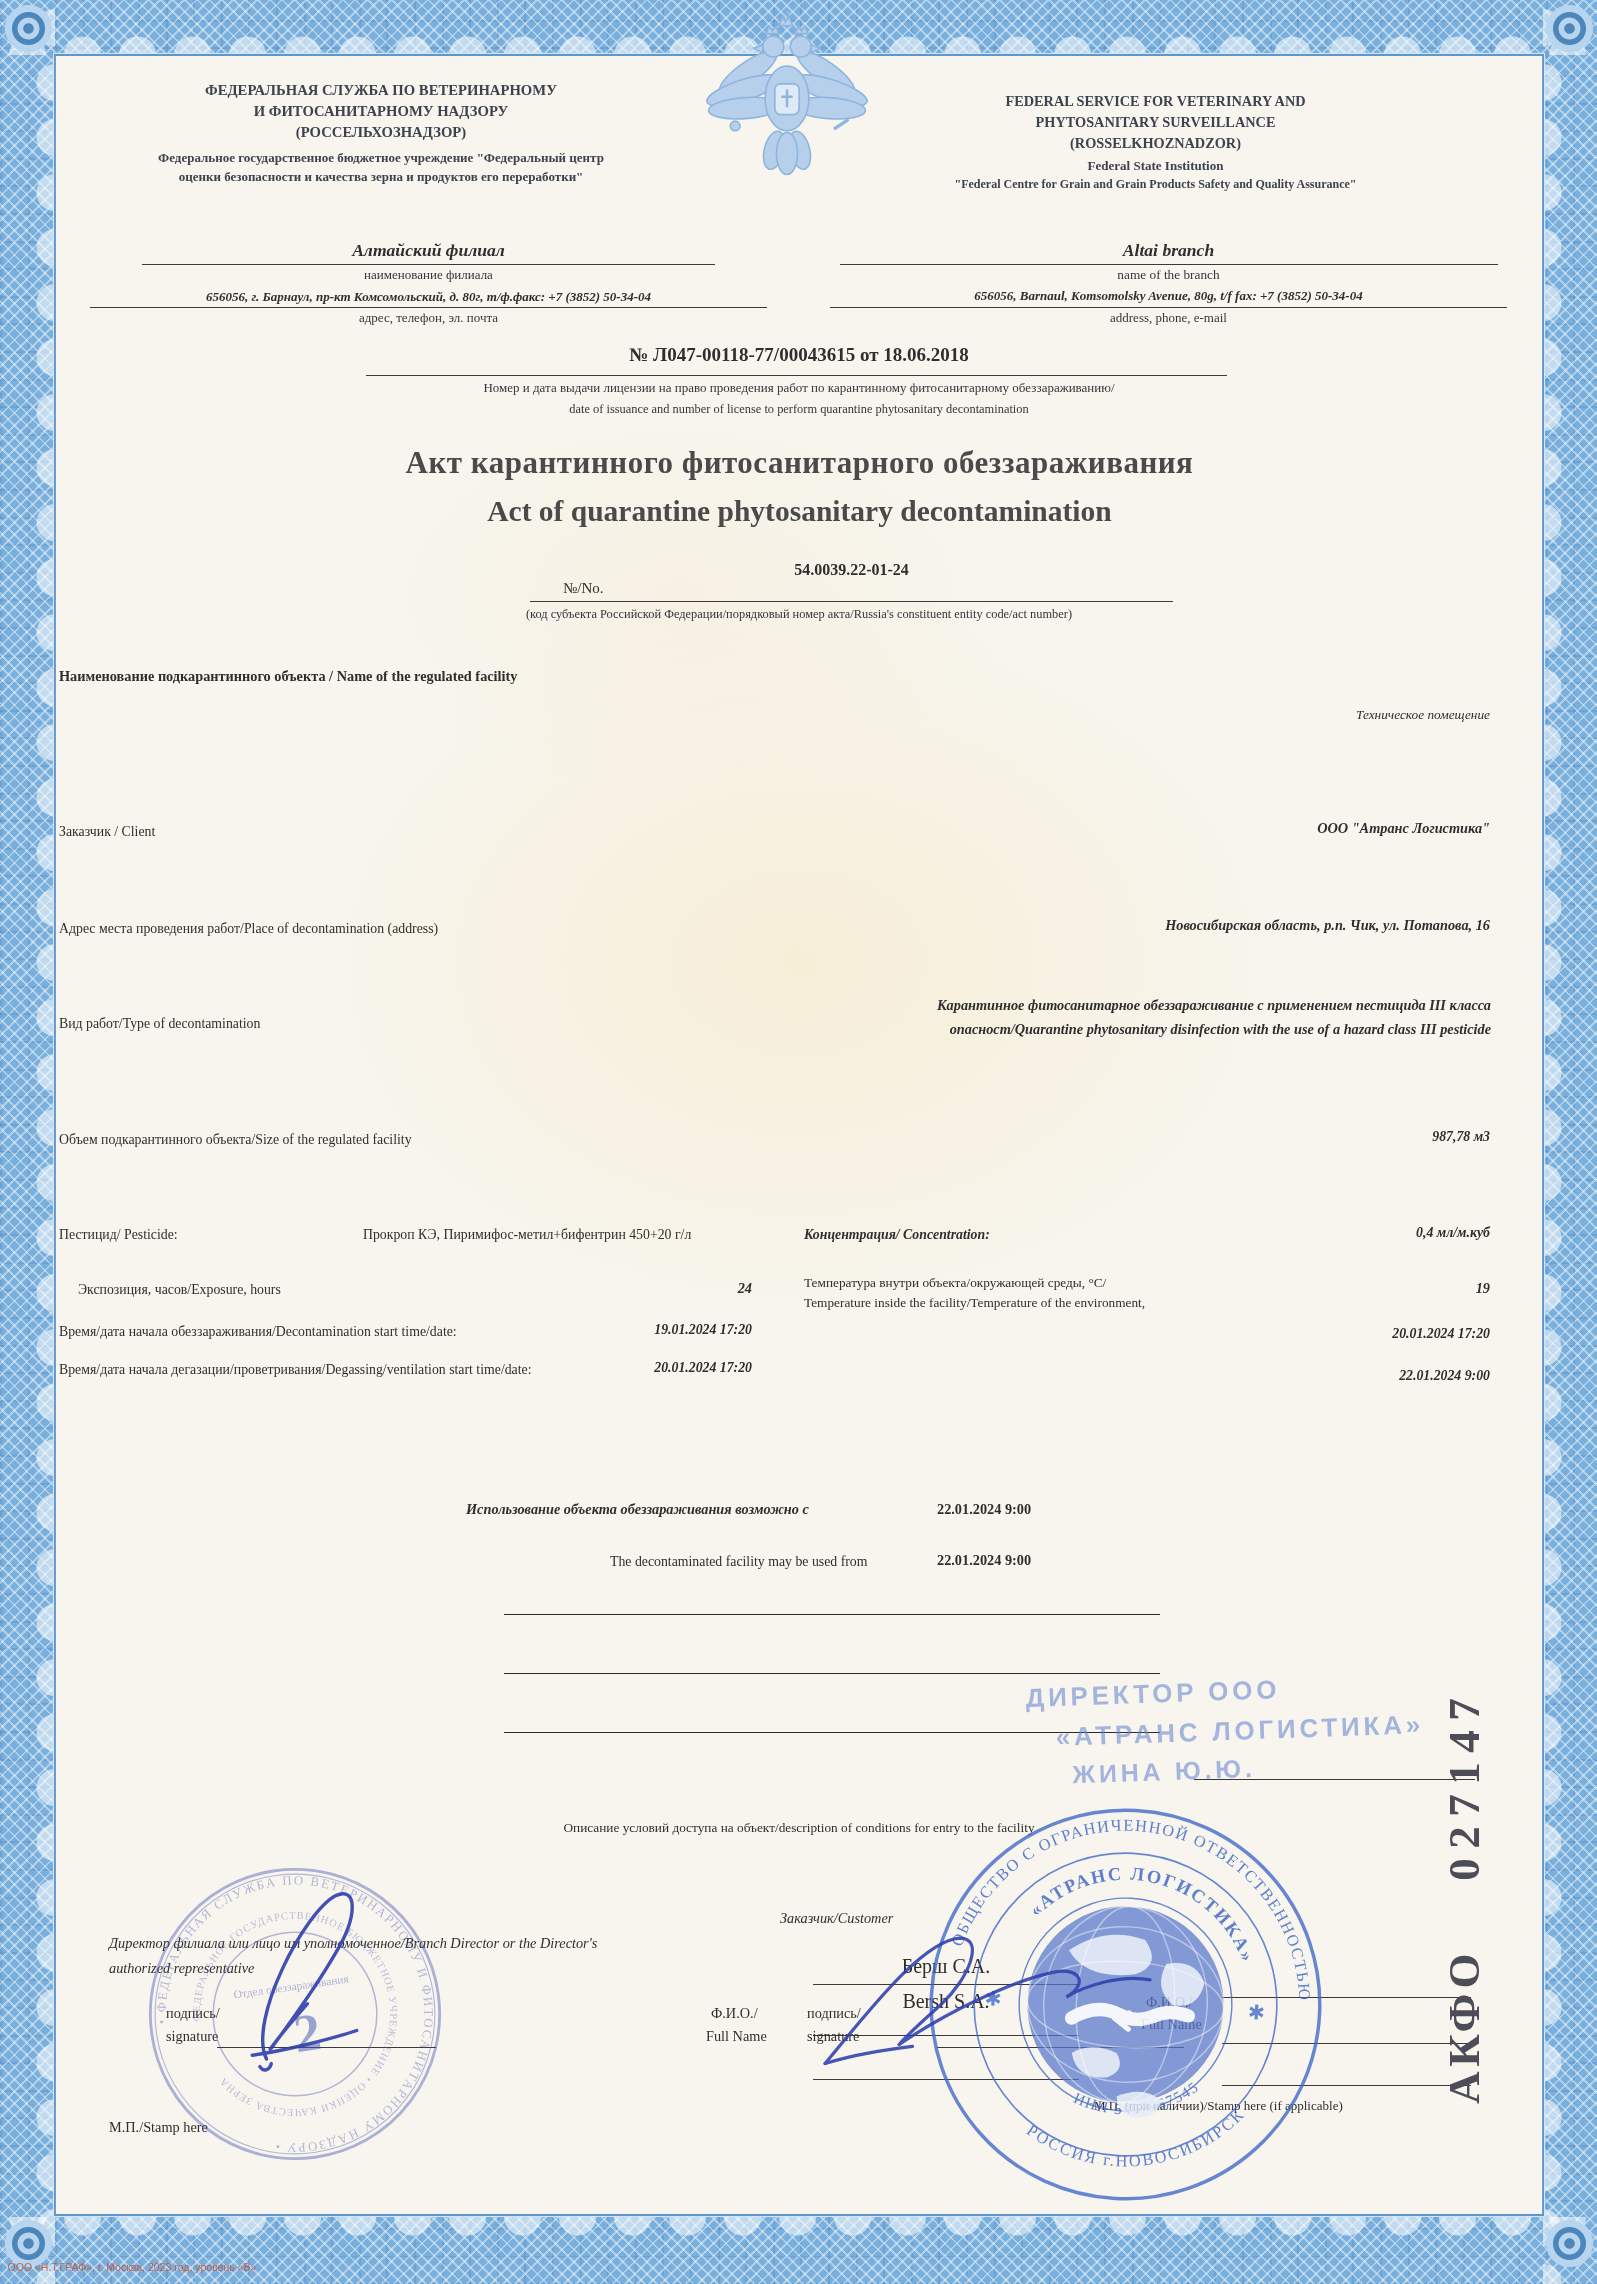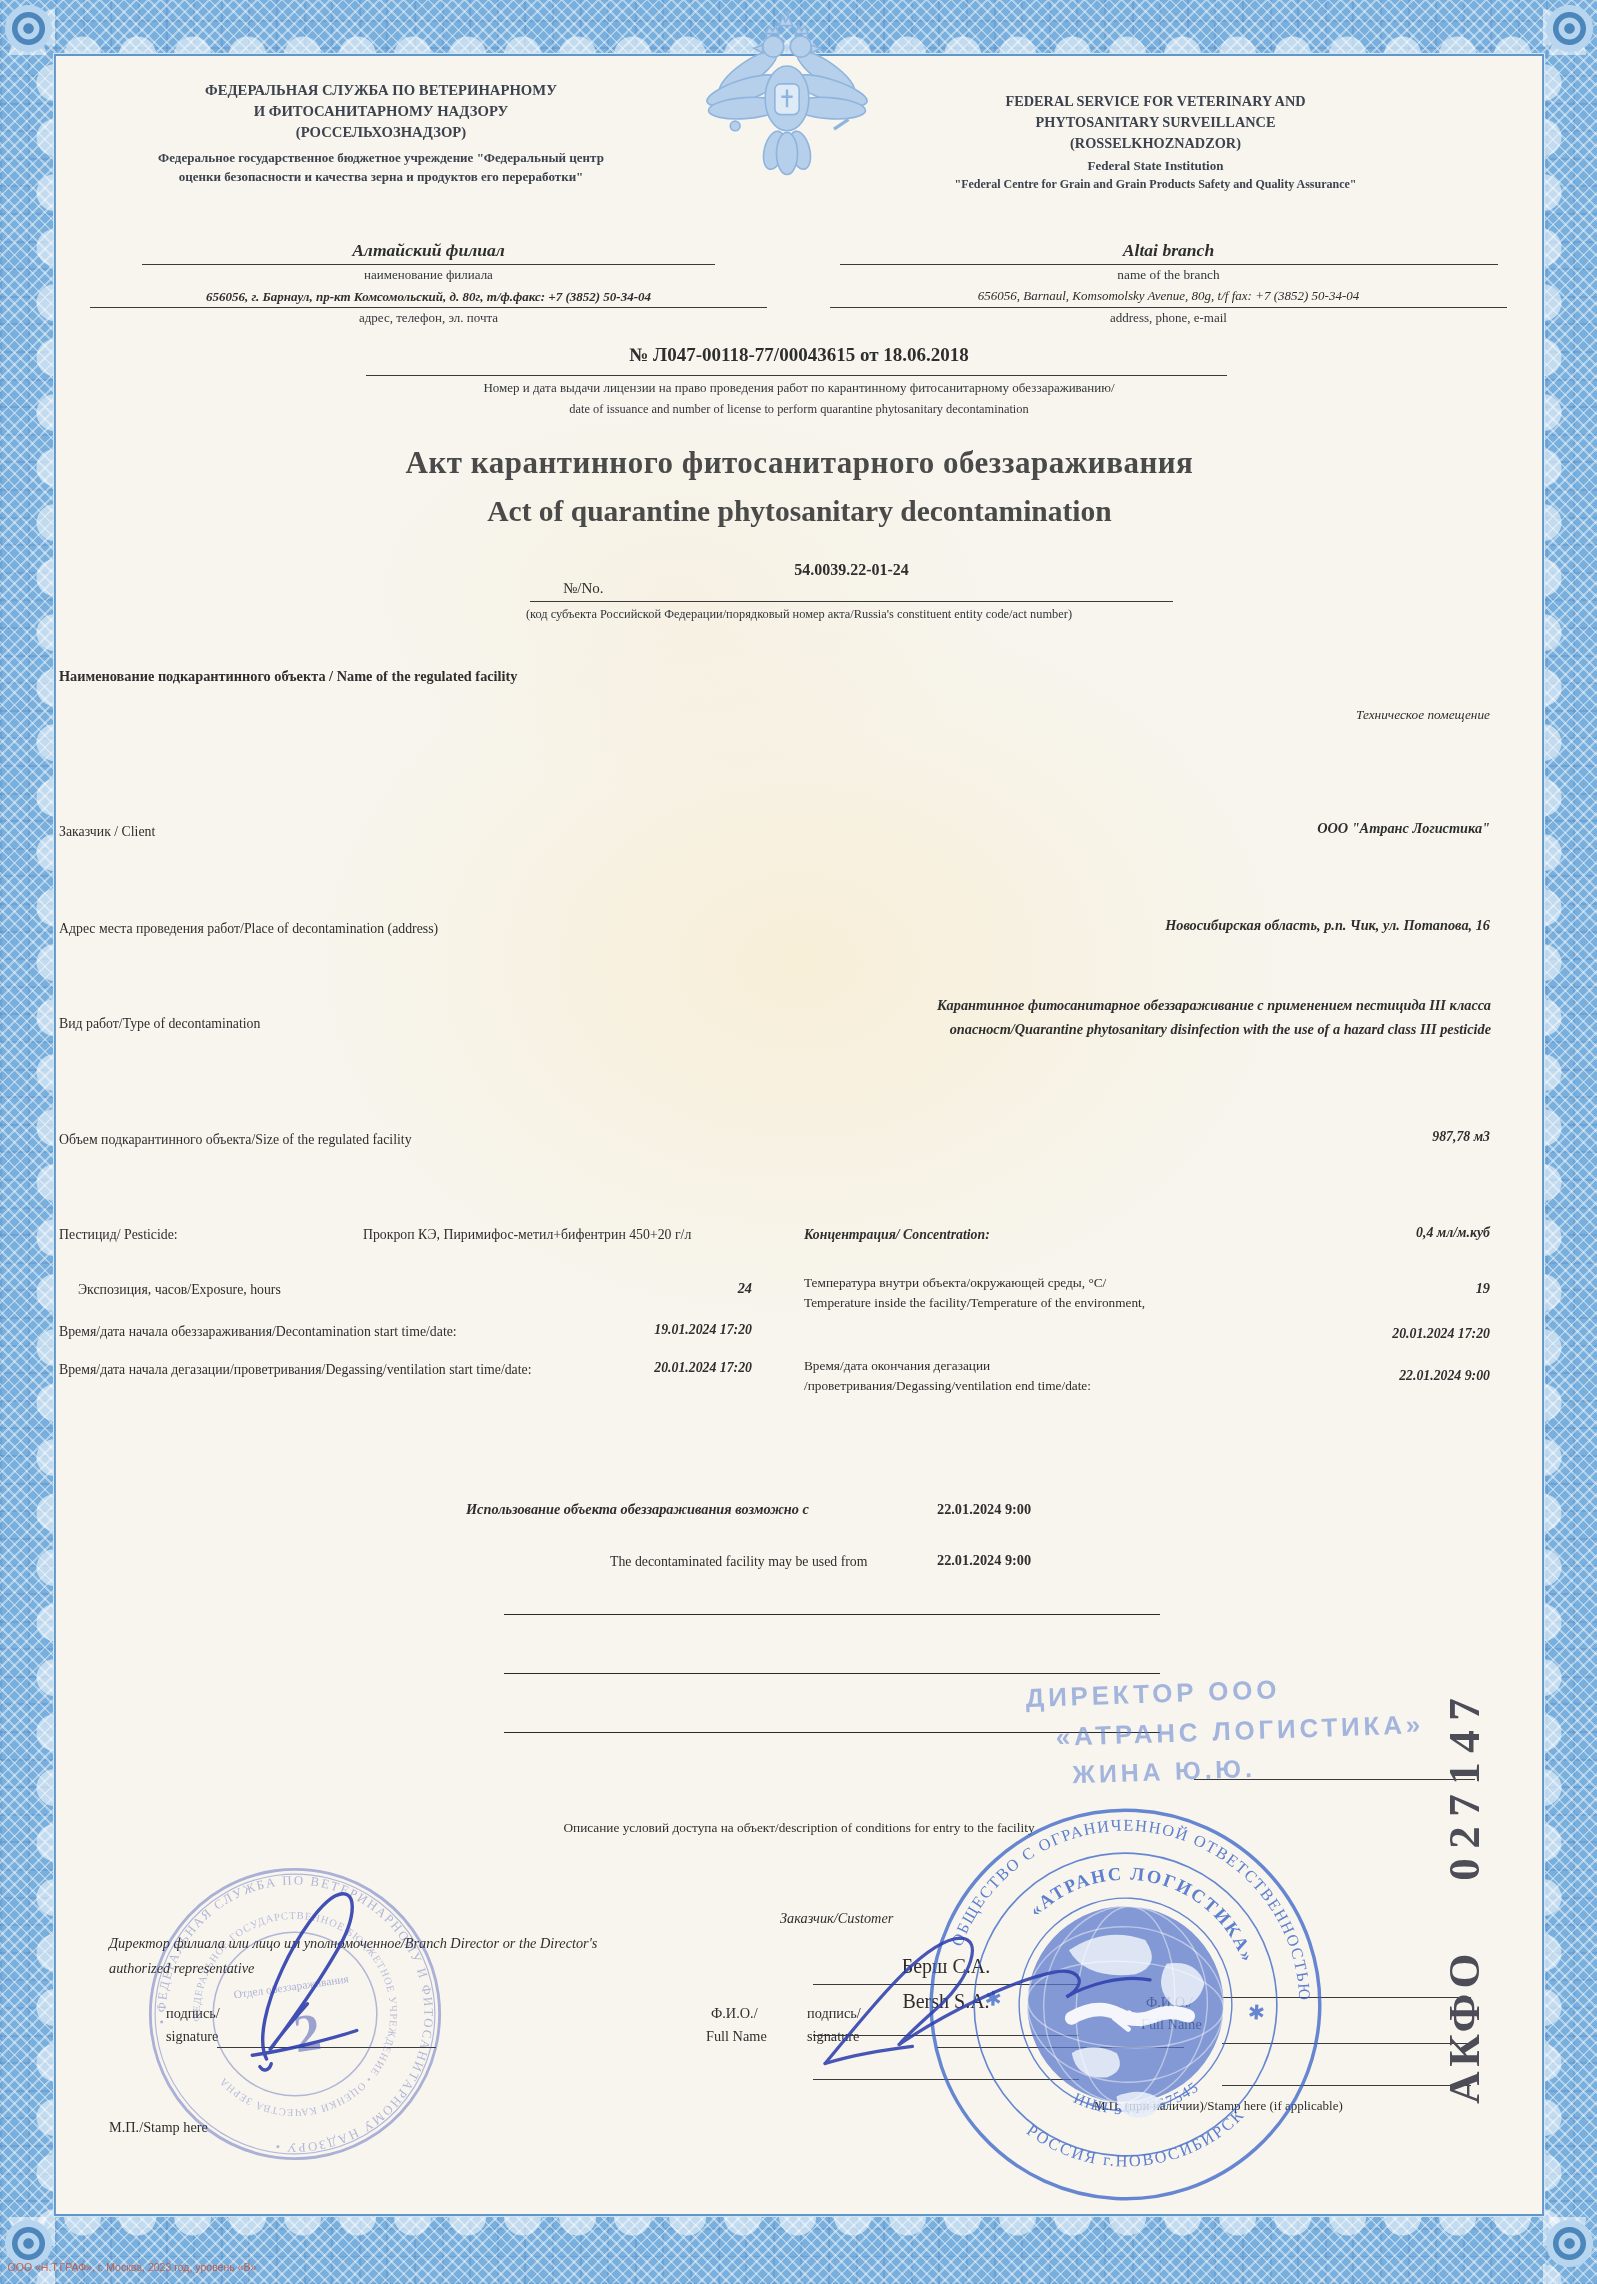--- a/index.html
+++ b/index.html
@@ -113,21 +113,21 @@
     <div class="cap" style="font-size:13px; margin-top:2px;">наименование филиала</div>
     <div class="bi ink" style="font-size:13px; margin-top:5.7px;">656056, г. Барнаул, пр-кт Комсомольский, д. 80г, т/ф.факс: +7 (3852) 50-34-04</div>
     <div class="rule-thin" style="margin:2.9px 0 0 0;"></div>
     <div class="cap" style="font-size:13px; margin-top:1.9px;">адрес, телефон, эл. почта</div>
   </div>
 
   <div class="abs c" style="left:830px; top:240px; width:677px;">
     <div class="bi ink" style="font-size:17.6px;">Altai branch</div>
     <div class="rule-thin" style="margin:2.9px 9.5px 0 9.5px;"></div>
     <div class="cap" style="font-size:13.3px; margin-top:1.9px;">name of the branch</div>
-    <div class="it ink" style="font-size:13px; margin-top:5.7px; font-weight:normal;">656056, Barnaul, Komsomolsky Avenue, 80g, t/f fax: +7 (3852) 50-34-04</div>
+    <div class="it ink" style="font-size:13px; margin-top:5.7px; font-weight:bold;">656056, Barnaul, Komsomolsky Avenue, 80g, t/f fax: +7 (3852) 50-34-04</div>
     <div class="rule-thin" style="margin:2.9px 0 0 0;"></div>
     <div class="cap" style="font-size:13px; margin-top:1.9px;">address, phone, e-mail</div>
   </div>
 
   <div class="abs c b ink" style="left:371px; top:344px; width:856px; font-size:19px;">№ Л047-00118-77/00043615 от 18.06.2018</div>
   <div class="abs rule-thin" style="left:366px; top:375px; width:861px;"></div>
   <div class="abs c cap" style="left:133px; top:380px; width:1332px; font-size:13px;">Номер и дата выдачи лицензии на право проведения работ по карантинному фитосанитарному обеззараживанию/</div>
   <div class="abs c cap" style="left:133px; top:402px; width:1332px; font-size:12.4px;">date of issuance and number of license to perform quarantine phytosanitary decontamination</div>
 
   <div class="abs c b" style="left:86px; top:445px; width:1427px; font-size:31px; color:#4a4a4a; letter-spacing:0.5px;">Акт карантинного фитосанитарного обеззараживания</div>
@@ -166,24 +166,20 @@
     <div>Temperature inside the facility/Temperature of the environment,</div>
   </div>
   <div class="abs bi ink r" style="left:1141px; top:1280px; width:349px; font-size:14.3px;">19</div>
 
   <div class="abs ink" style="left:59px; top:1324px; font-size:13.8px;">Время/дата начала обеззараживания/Decontamination start time/date:</div>
   <div class="abs bi ink r" style="left:533px; top:1322px; width:219px; font-size:13.8px;">19.01.2024 17:20</div>
   <div class="abs bi ink r" style="left:1141px; top:1326px; width:349px; font-size:13.8px;">20.01.2024 17:20</div>
 
   <div class="abs ink" style="left:59px; top:1362px; font-size:13.8px;">Время/дата начала дегазации/проветривания/Degassing/ventilation start time/date:</div>
   <div class="abs bi ink r" style="left:533px; top:1360px; width:219px; font-size:13.8px;">20.01.2024 17:20</div>
-  <div class="abs ink" style="left:804px; top:1356px; width:457px; font-size:13.3px; line-height:20px;">
-    <div>Время/дата окончания дегазации</div>
-    <div>/проветривания/Degassing/ventilation end time/date:</div>
-  </div>
   <div class="abs bi ink r" style="left:1141px; top:1368px; width:349px; font-size:13.8px;">22.01.2024 9:00</div>
 
   <div class="abs bi ink" style="left:466px; top:1501px; font-size:14.3px;">Использование объекта обеззараживания возможно с</div>
   <div class="abs b ink" style="left:937px; top:1501px; font-size:14.3px;">22.01.2024 9:00</div>
   <div class="abs ink" style="left:610px; top:1554px; font-size:13.8px;">The decontaminated facility may be used from</div>
   <div class="abs b ink" style="left:937px; top:1552px; font-size:14.3px;">22.01.2024 9:00</div>
 
   <div class="abs rule" style="left:504px; top:1614px; width:656px;"></div>
   <div class="abs rule" style="left:504px; top:1673px; width:656px;"></div>
   <div class="abs rule" style="left:504px; top:1732px; width:656px;"></div>

